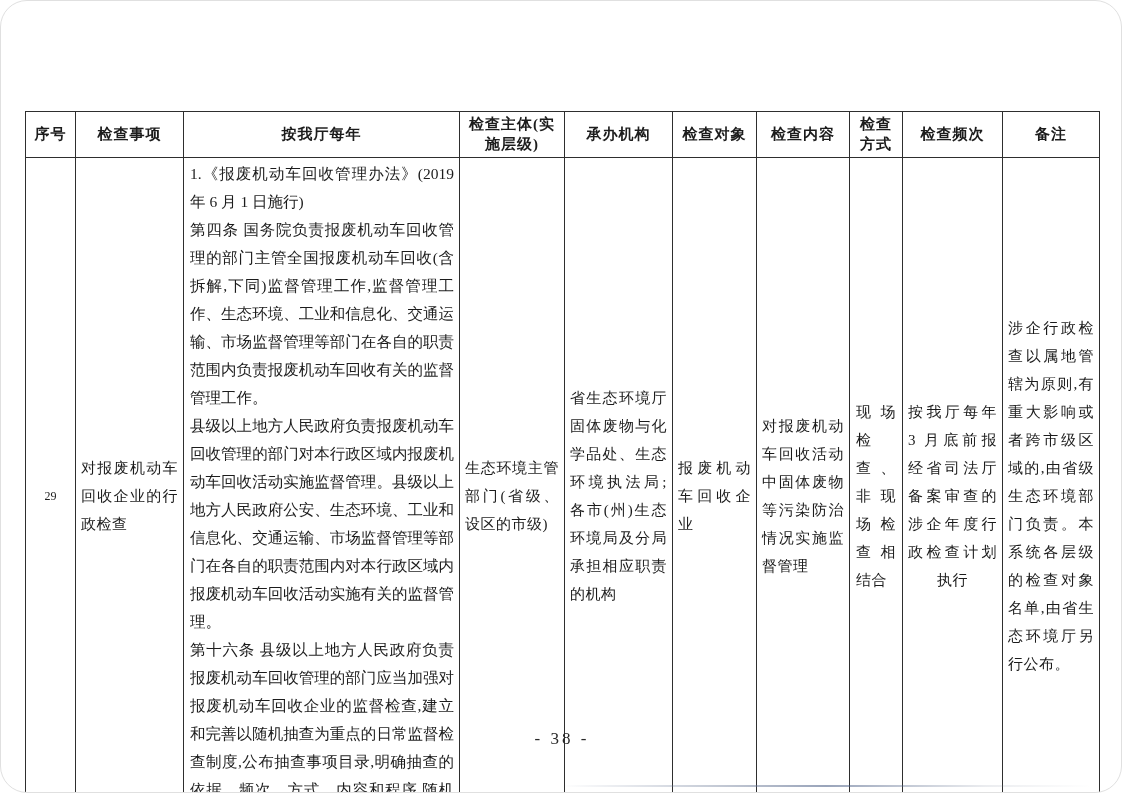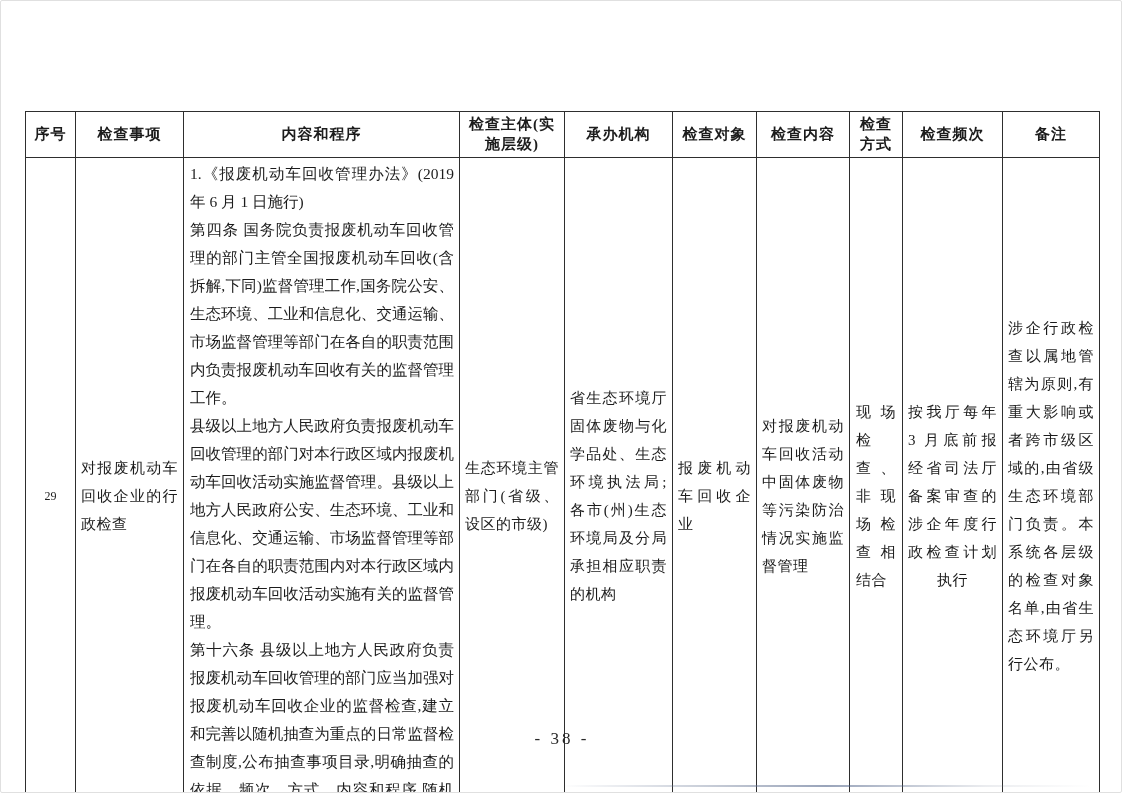--- a/index.html
+++ b/index.html
@@ -8,21 +8,21 @@
     background: #ffffff;
     font-family: "Liberation Serif", "DejaVu Serif", serif;
     color: #1c1c1c;
   }
   .page {
     position: relative;
     width: 1122px;
     height: 793px;
     background: #ffffff;
     border: 1px solid #e0e0e0;
-    border-radius: 2px;
+    border-radius: 27px;
     box-sizing: border-box;
     overflow: hidden;
   }
   .doc-table {
     position: absolute;
     left: 24px;
     top: 110px;
     width: 1074px;
     border-collapse: collapse;
     table-layout: fixed;
@@ -115,37 +115,37 @@
       <col style="width:84px">
       <col style="width:93px">
       <col style="width:53px">
       <col style="width:100px">
       <col style="width:97px">
     </colgroup>
     <thead>
       <tr>
         <th>序号</th>
         <th>检查事项</th>
-        <th>内容和程序</th>
+        <th>按我厅每年</th>
         <th>检查主体(实施层级)</th>
         <th>承办机构</th>
         <th>检查对象</th>
         <th>检查内容</th>
         <th>检查方式</th>
         <th>检查频次</th>
         <th>备注</th>
       </tr>
     </thead>
     <tbody>
       <tr>
         <td class="cell-seq">29</td>
         <td class="cell-item">对报废机动车回收企业的行政检查</td>
         <td class="cell-legal">
           <div class="para">1.《报废机动车回收管理办法》(2019 年 6 月 1 日施行)</div>
-          <div class="para">第四条 国务院负责报废机动车回收管理的部门主管全国报废机动车回收(含拆解,下同)监督管理工作,国务院公安、生态环境、工业和信息化、交通运输、市场监督管理等部门在各自的职责范围内负责报废机动车回收有关的监督管理工作。</div>
+          <div class="para">第四条 国务院负责报废机动车回收管理的部门主管全国报废机动车回收(含拆解,下同)监督管理工作,监督管理工作、生态环境、工业和信息化、交通运输、市场监督管理等部门在各自的职责范围内负责报废机动车回收有关的监督管理工作。</div>
           <div class="para">县级以上地方人民政府负责报废机动车回收管理的部门对本行政区域内报废机动车回收活动实施监督管理。县级以上地方人民政府公安、生态环境、工业和信息化、交通运输、市场监督管理等部门在各自的职责范围内对本行政区域内报废机动车回收活动实施有关的监督管理。</div>
           <div class="para">第十六条 县级以上地方人民政府负责报废机动车回收管理的部门应当加强对报废机动车回收企业的监督检查,建立和完善以随机抽查为重点的日常监督检查制度,公布抽查事项目录,明确抽查的依据、频次、方式、内容和程序,随机抽取被检查企业,</div>
         </td>
         <td class="cell-subject">生态环境主管部门(省级、设区的市级)</td>
         <td class="cell-agency">省生态环境厅固体废物与化学品处、生态环境执法局;各市(州)生态环境局及分局承担相应职责的机构</td>
         <td class="cell-target">报废机动车回收企业</td>
         <td class="cell-content">对报废机动车回收活动中固体废物等污染防治情况实施监督管理</td>
         <td class="cell-method">现场检查、非现场检查相结合</td>
         <td class="cell-frequency">按我厅每年 3 月底前报经省司法厅备案审查的涉企年度行政检查计划执行</td>
         <td class="cell-remarks">涉企行政检查以属地管辖为原则,有重大影响或者跨市级区域的,由省级生态环境部门负责。本系统各层级的检查对象名单,由省生态环境厅另行公布。</td>

